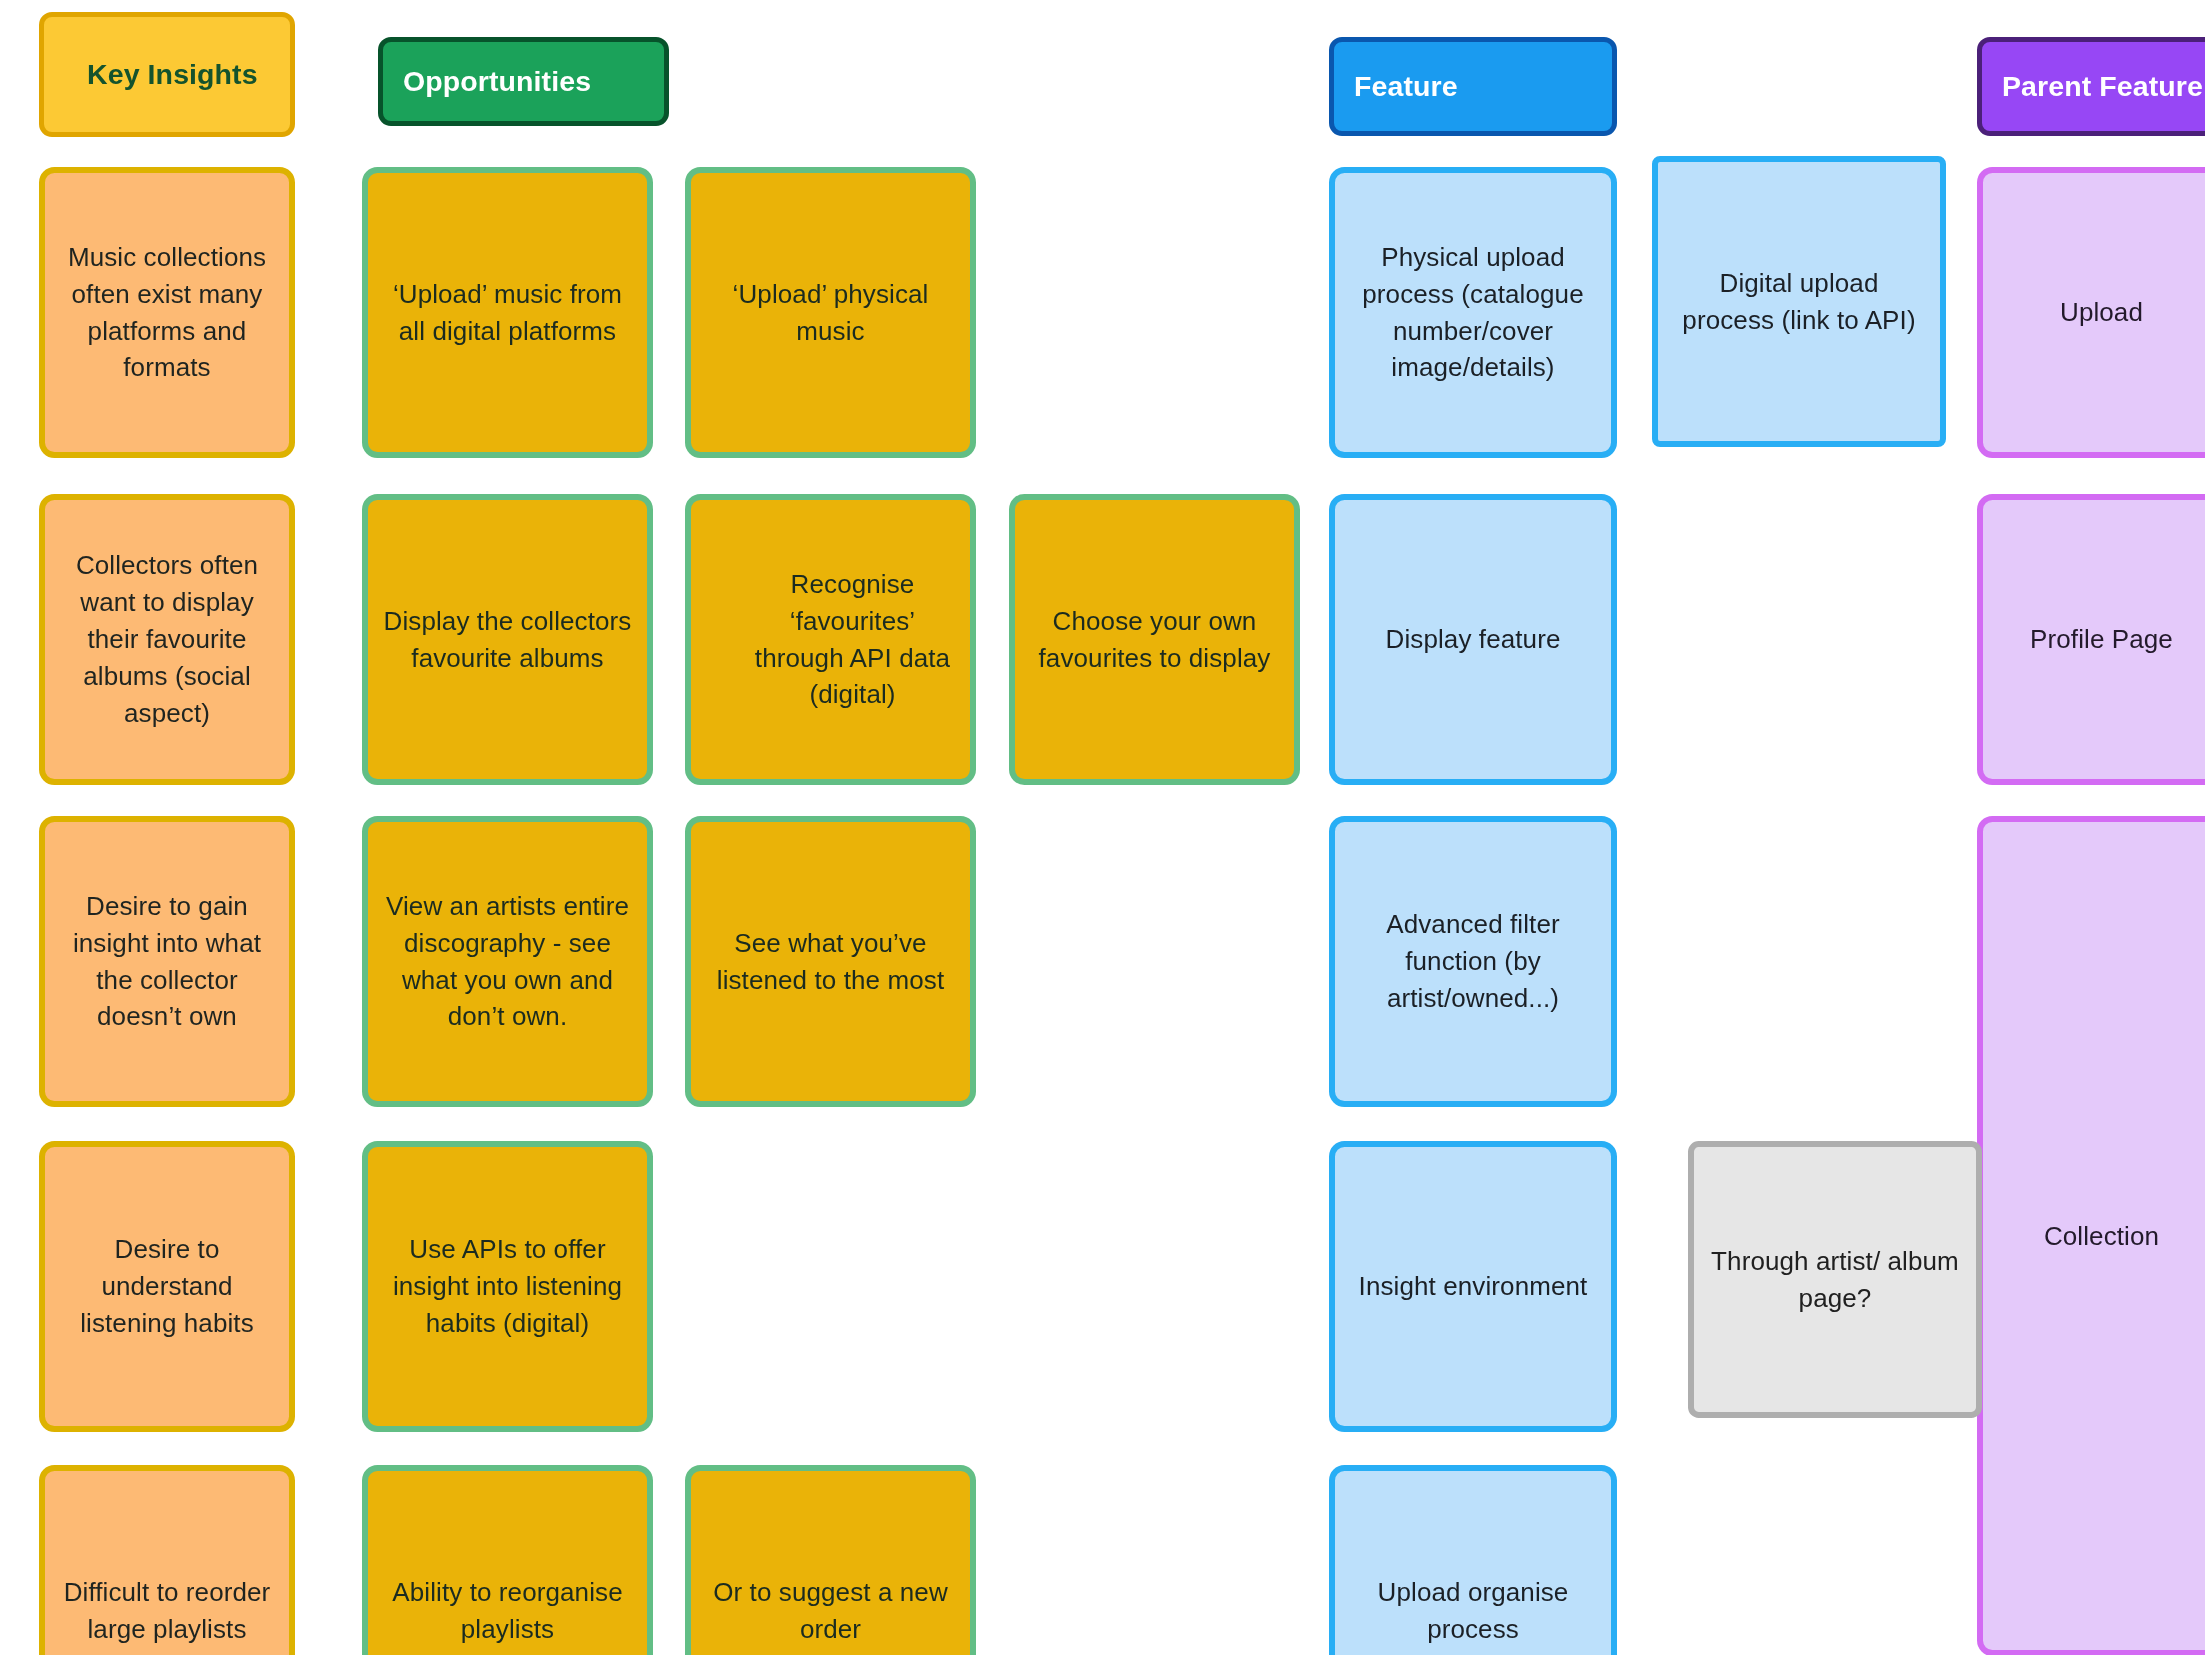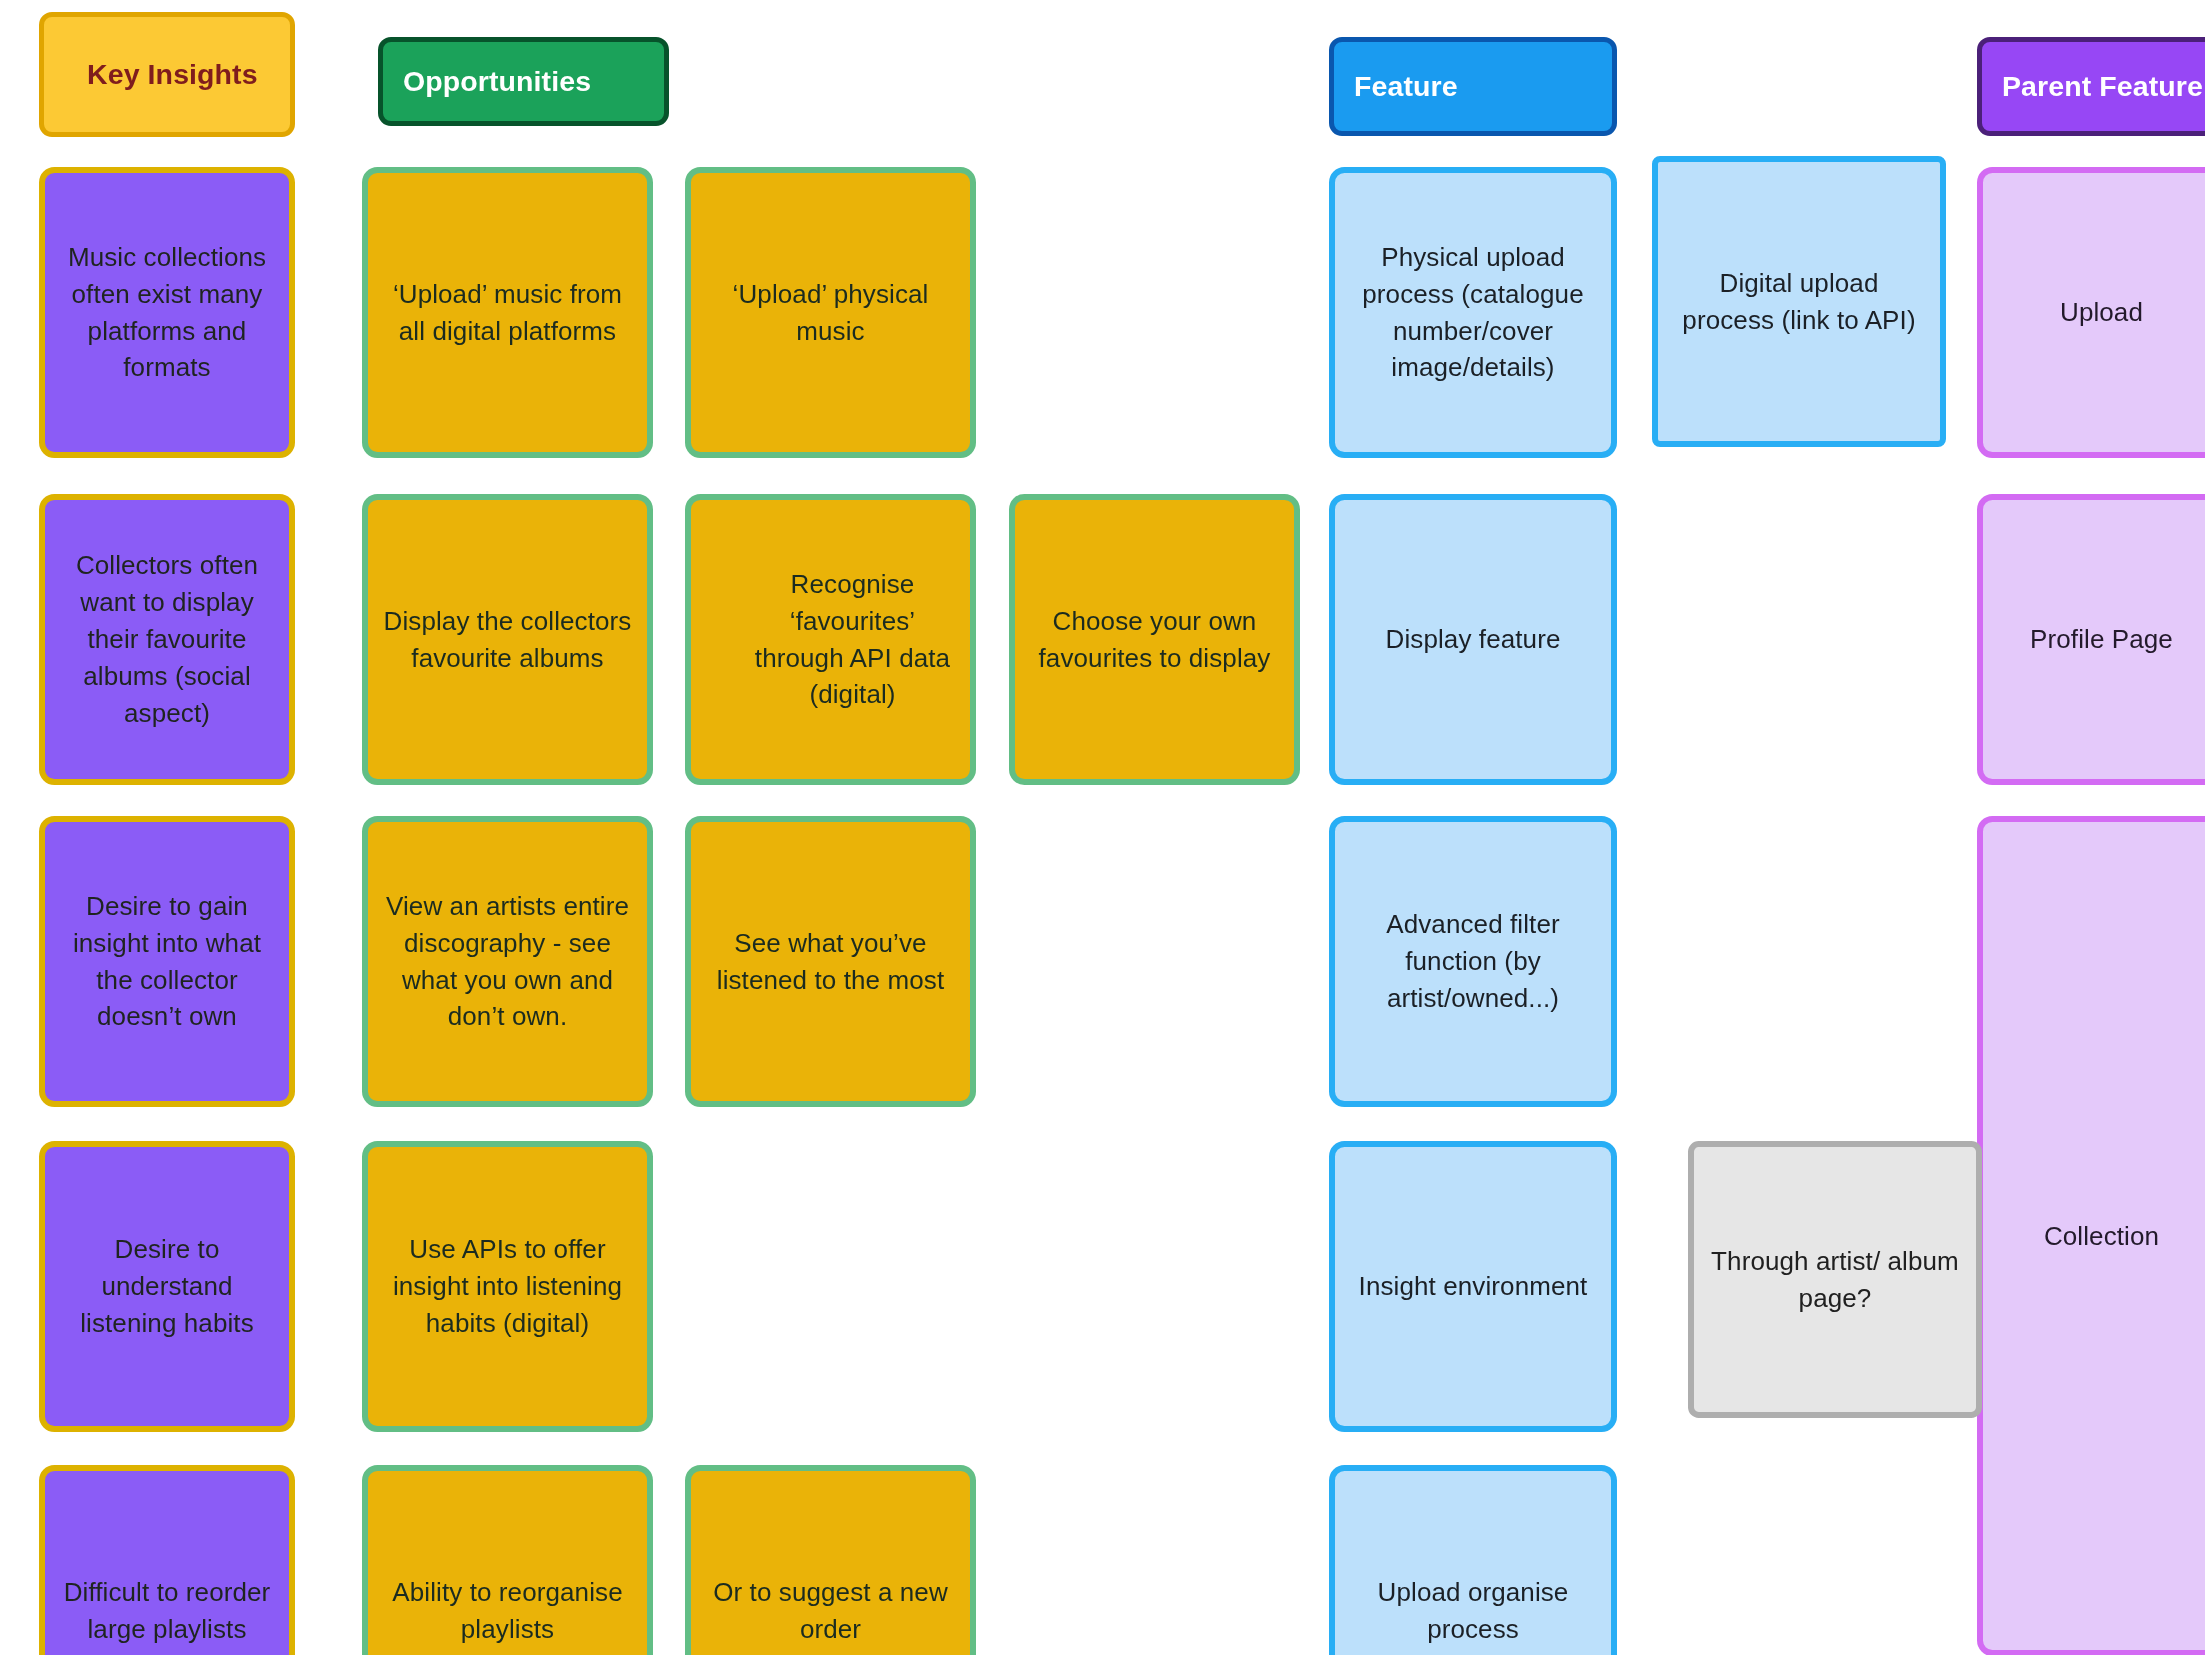--- a/index.html
+++ b/index.html
@@ -45,30 +45,30 @@
     align-items: center;
   }
   .hdr .txt {
     text-align: left;
     padding: 0 0 0 20px;
     font-weight: bold;
     font-size: 28.5px;
     line-height: 1.1;
   }
   .hdr-yellow { background: #FCC934; border-color: #E0A500; }
-  .hdr-yellow .txt { color: #7f1d1d; padding-left: 43px; }
+  .hdr-yellow .txt { color: #14532d; padding-left: 43px; }
   .hdr-green  { background: #1BA25A; border-color: #07532B; }
   .hdr-green  .txt { color: #ffffff; }
   .hdr-blue   { background: #1A9BF0; border-color: #0A57AE; }
   .hdr-blue   .txt { color: #ffffff; }
   .hdr-purple { background: #9747F5; border-color: #4B2079; }
   .hdr-purple .txt { color: #ffffff; }
 
   
-  .c-yellow { background: #8b5cf6; border-color: #DDB200; }
+  .c-yellow { background: #fdba74; border-color: #DDB200; }
   .c-yellow .txt { color: #1f2420; }
   .c-green  { background: #eab308; border-color: #62BE85; }
   .c-green  .txt { color: #1b2b20; }
   .c-blue   { background: #BCE0FB; border-color: #28AEF5; }
   .c-blue   .txt { color: #1b2026; }
   .c-purple { background: #E4C9FA; border-color: #D36BF3; }
   .c-purple .txt { color: #231a2b; }
   .c-gray   { background: #E6E6E6; border-color: #AEAEAE; }
   .c-gray   .txt { color: #202020; }
   .fs-44 { font-size: 26px; }

